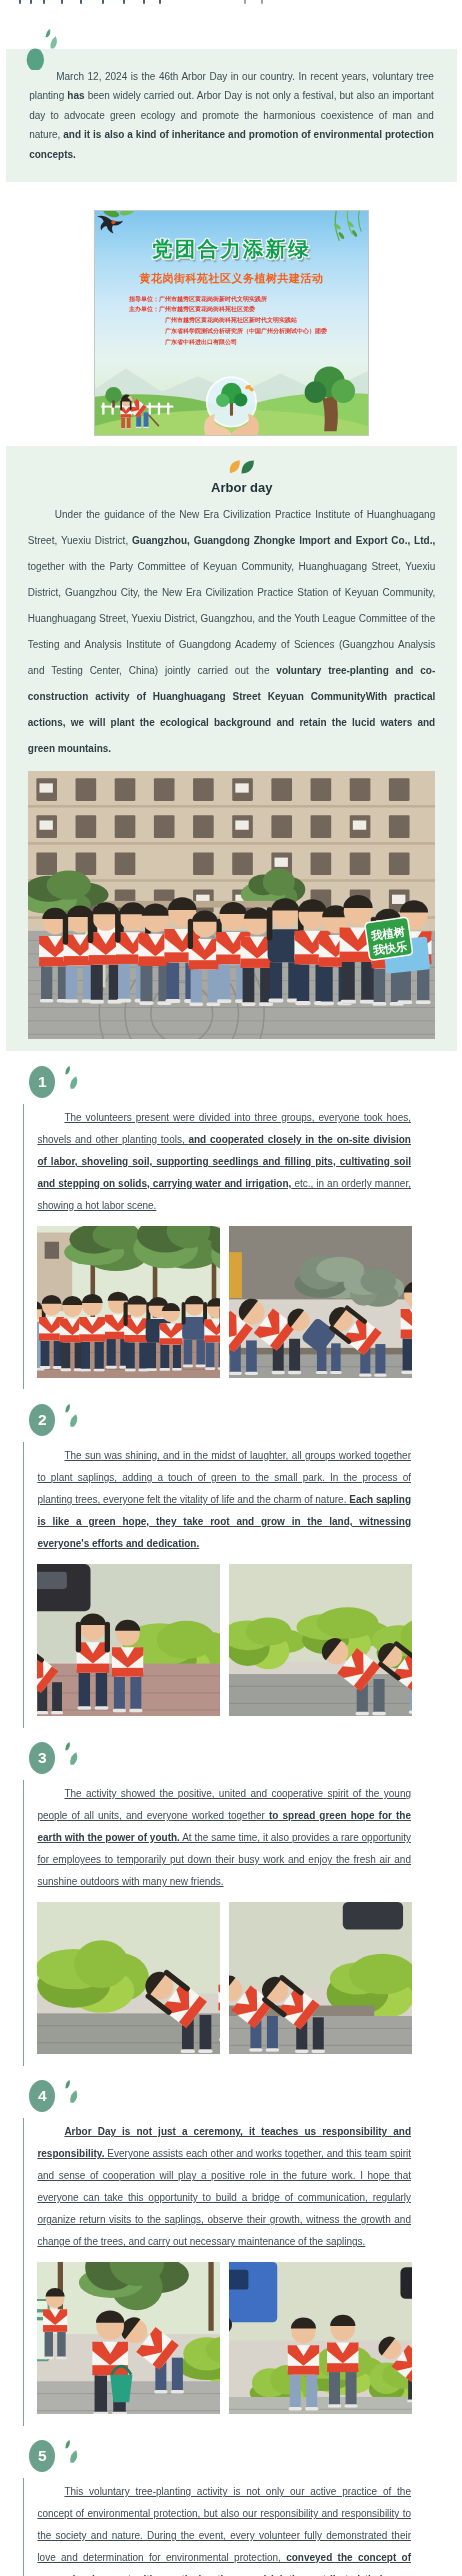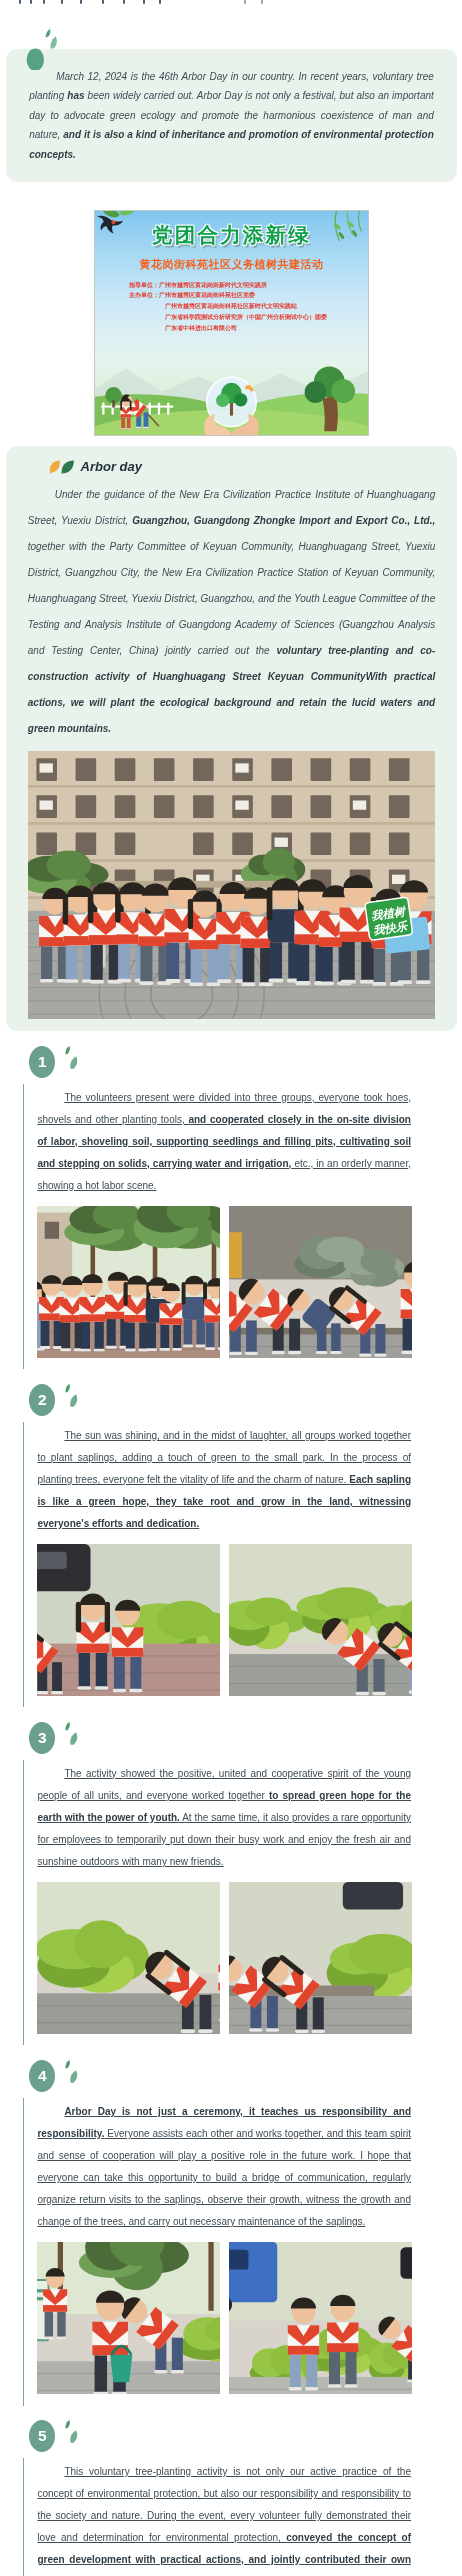--- a/index.html
+++ b/index.html
@@ -5,44 +5,44 @@
   html,body{margin:0;padding:0;background:#fff;}
   body{width:463px;font-family:"Liberation Sans",sans-serif;}
   .page{width:463px;height:3783px;overflow:hidden;position:relative;background:#fff;}
 
   
   .topstrip{height:6.2px;position:relative;overflow:hidden;}
   .topstrip i{position:absolute;top:0;width:2.1px;height:3.6px;border-radius:0 0 1.5px 1.5px;background:#4d5d77;}
   .topstrip i.lt{background:#9aa2ab;}
 
   
-  .gpanel{background:#e9f3ec;border-radius:11px;margin:0 6.2px;position:relative;font-style:italic;}
+  .gpanel{background:#e9f3ec;border-radius:0;margin:0 6.2px;position:relative;}
   .intro-panel{margin-top:43px;padding:17.5px 23px 17.5px 23px;}
   .blobdeco{position:absolute;left:13.4px;top:-23px;width:46px;height:44px;}
 
   .para{font-size:10px;color:#3e4b54;text-align:justify;text-indent:27px;margin:0;word-break:break-word;}
   .para b{color:#313d45;}
   .intro-para{line-height:19.6px;}
 
   
   .poster{width:273px;height:224px;margin:28px auto 0;position:relative;overflow:hidden;text-align:center;
     border:0.5px solid #c3c8c3;
     background:linear-gradient(180deg,#7fc5ee 0%,#a9daf4 20%,#cfe9f8 42%,#e6f4ef 66%,#d2e9c4 100%);}
   .p-title{font-size:20.6px;font-weight:800;color:#0ea04d;letter-spacing:2.1px;line-height:29px;
     text-shadow:-1px -1px 0 #fff,1px -1px 0 #fff,-1px 1px 0 #fff,1px 1px 0 #fff,2.1px 2.6px 1px rgba(110,125,115,.55);}
-  .p-title.first{margin-top:9px;}
+  .p-title.first{margin-top:23px;}
   .p-sub{font-size:11px;font-weight:800;color:#f4611c;margin-top:8.2px;letter-spacing:0.5px;}
   .p-orgs{margin:7.2px 0 0 34px;text-align:left;font-size:6px;font-weight:bold;color:#e5392b;line-height:10.8px;position:relative;z-index:2;}
   .p-orgs .indent{padding-left:36px;}
   .poster-art{position:absolute;left:0;bottom:0;width:273px;height:82px;}
   .poster-topdeco{position:absolute;left:0;top:0;width:273px;height:46px;pointer-events:none;}
 
   
   .arbor-panel{margin-top:10.3px;padding:12.4px 21.6px 12.4px 21.6px;}
-  .sec-heading{display:flex;align-items:center;gap:5.2px;margin:0 0 7.2px 20.6px;}
+  .sec-heading{display:flex;align-items:center;gap:5.2px;margin:0 0 7.2px 20.6px;flex-direction:column;}
   .sec-heading h2{font-size:13px;font-weight:800;color:#22313a;margin:0;}
   .arbor-para{line-height:26px;}
 
   .photo{background:#d8d4cb;overflow:hidden;position:relative;}
   .photo svg{display:block;width:100%;height:100%;}
   .photo.wide{width:100%;}
   .photo.pair{width:183px;height:152px;flex:0 0 auto;}
   .arbor-photo{height:268px;margin-top:9.3px;}
 
   

